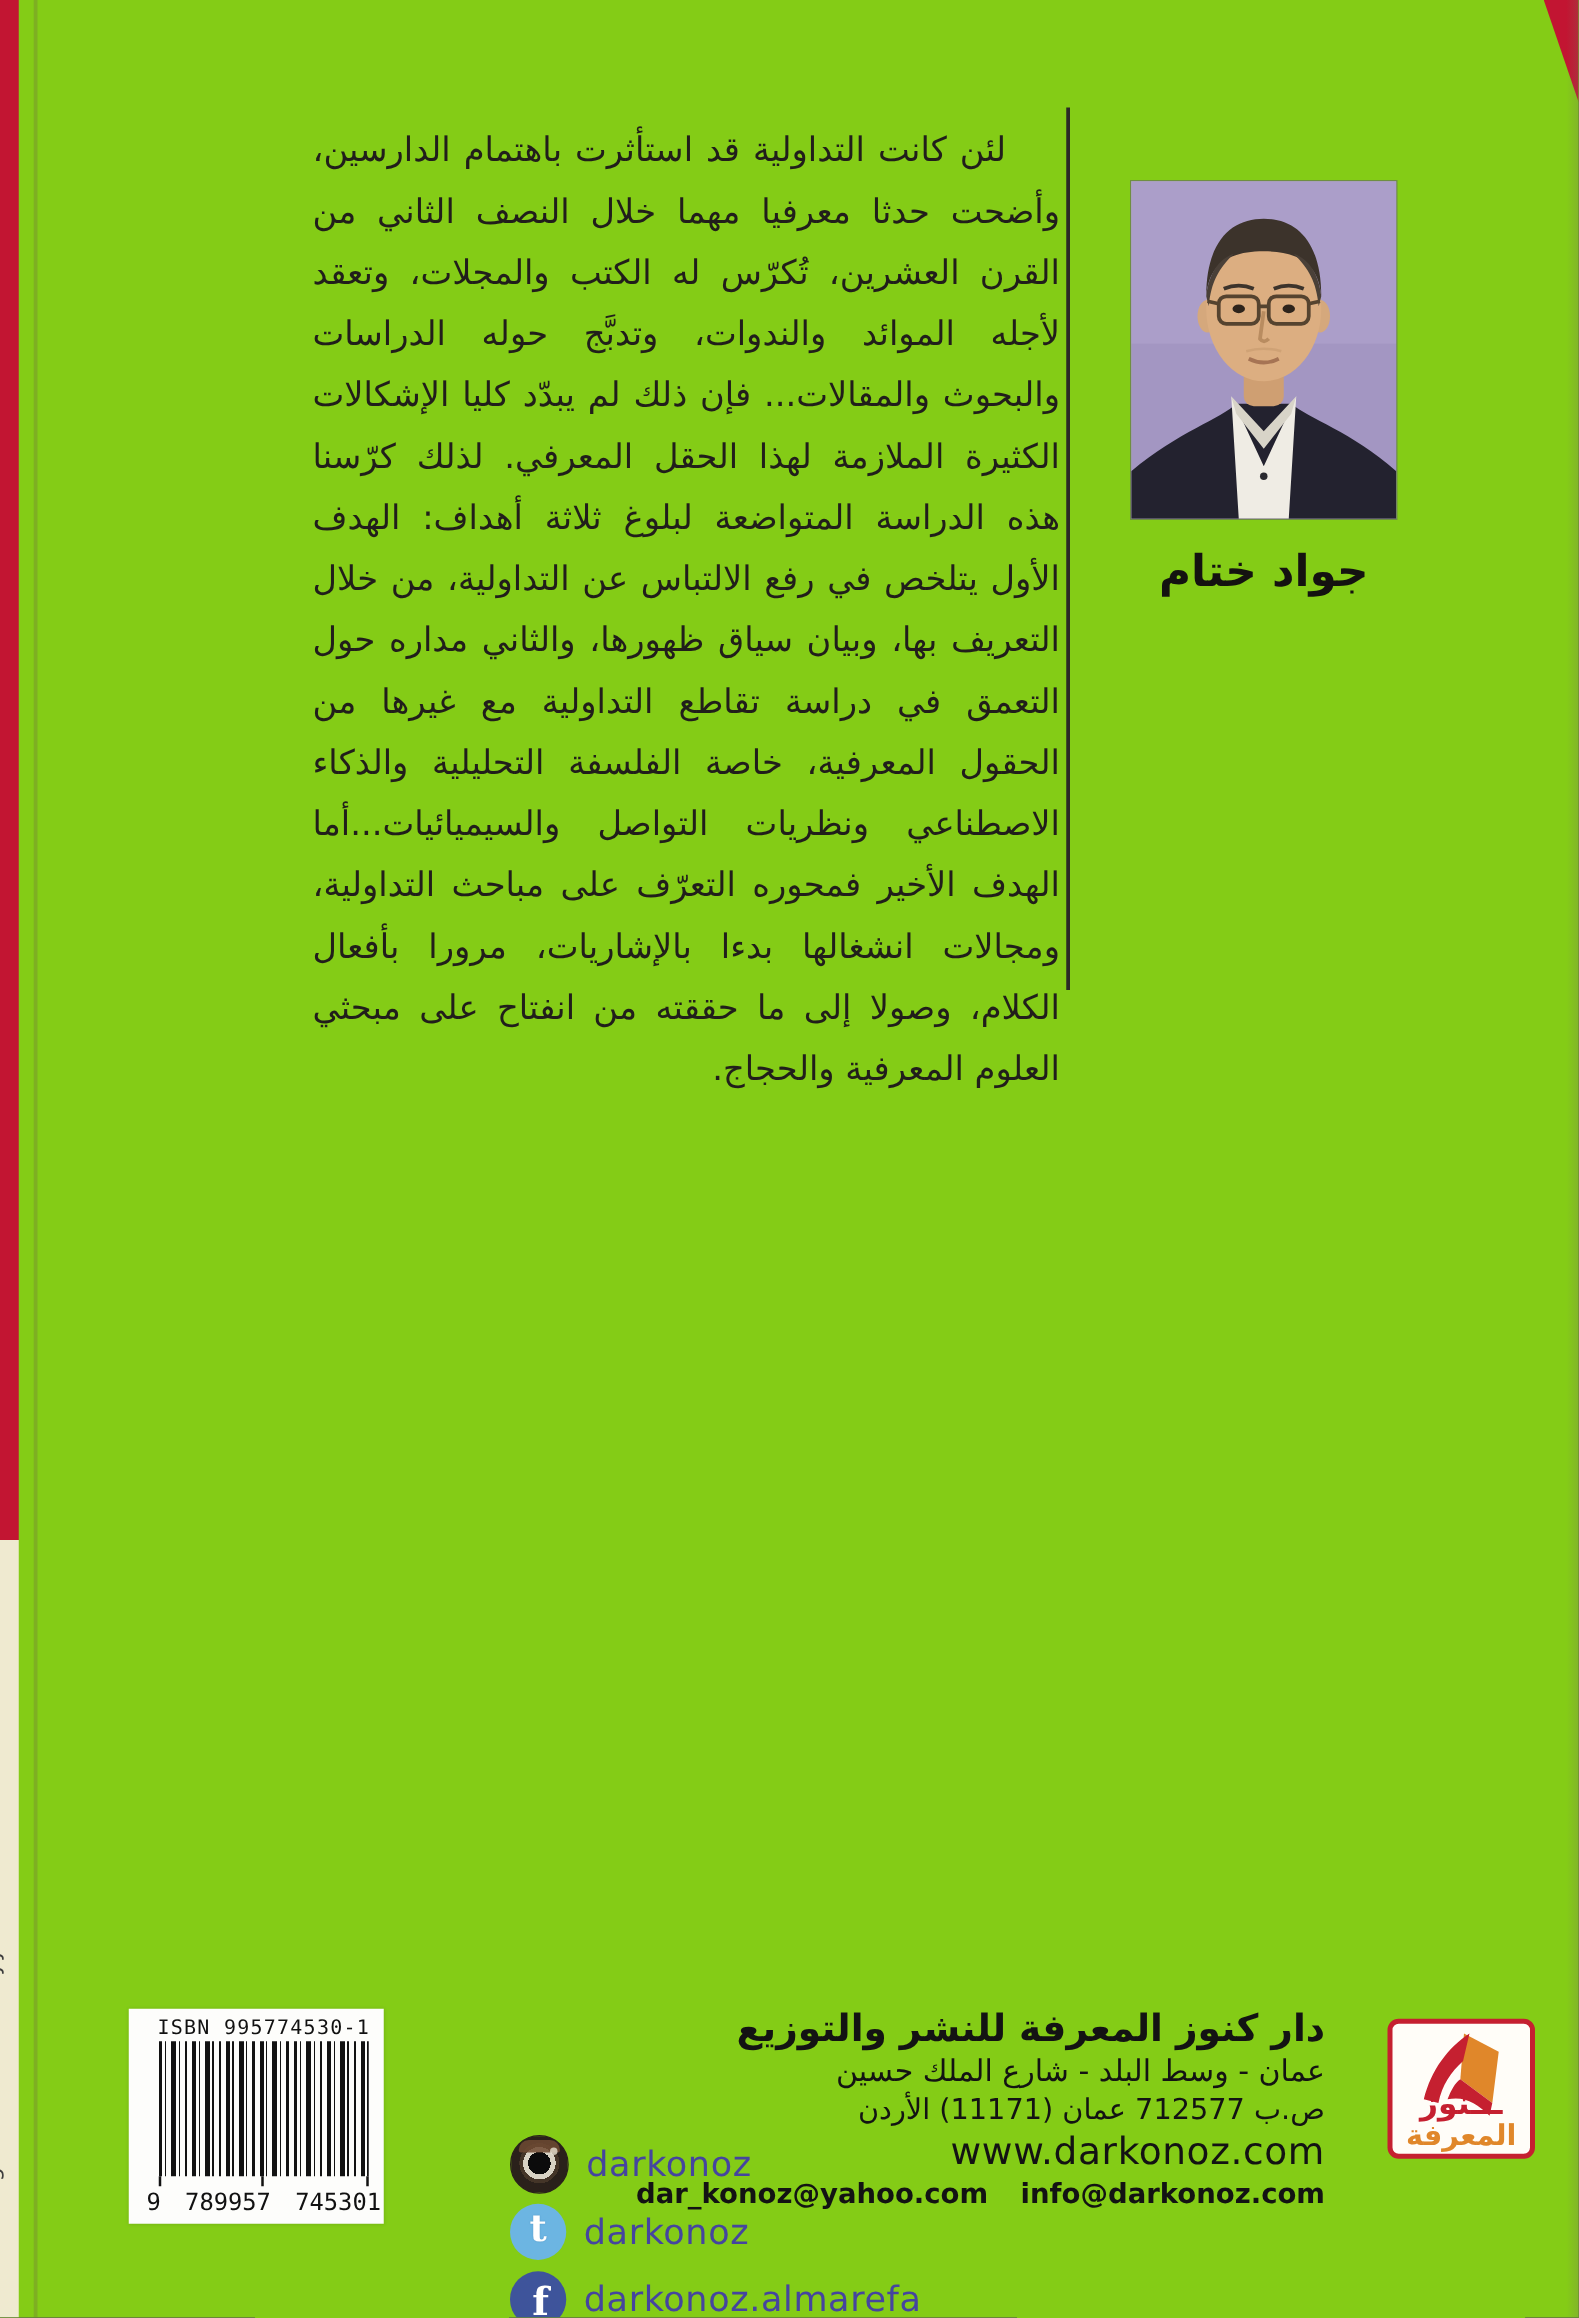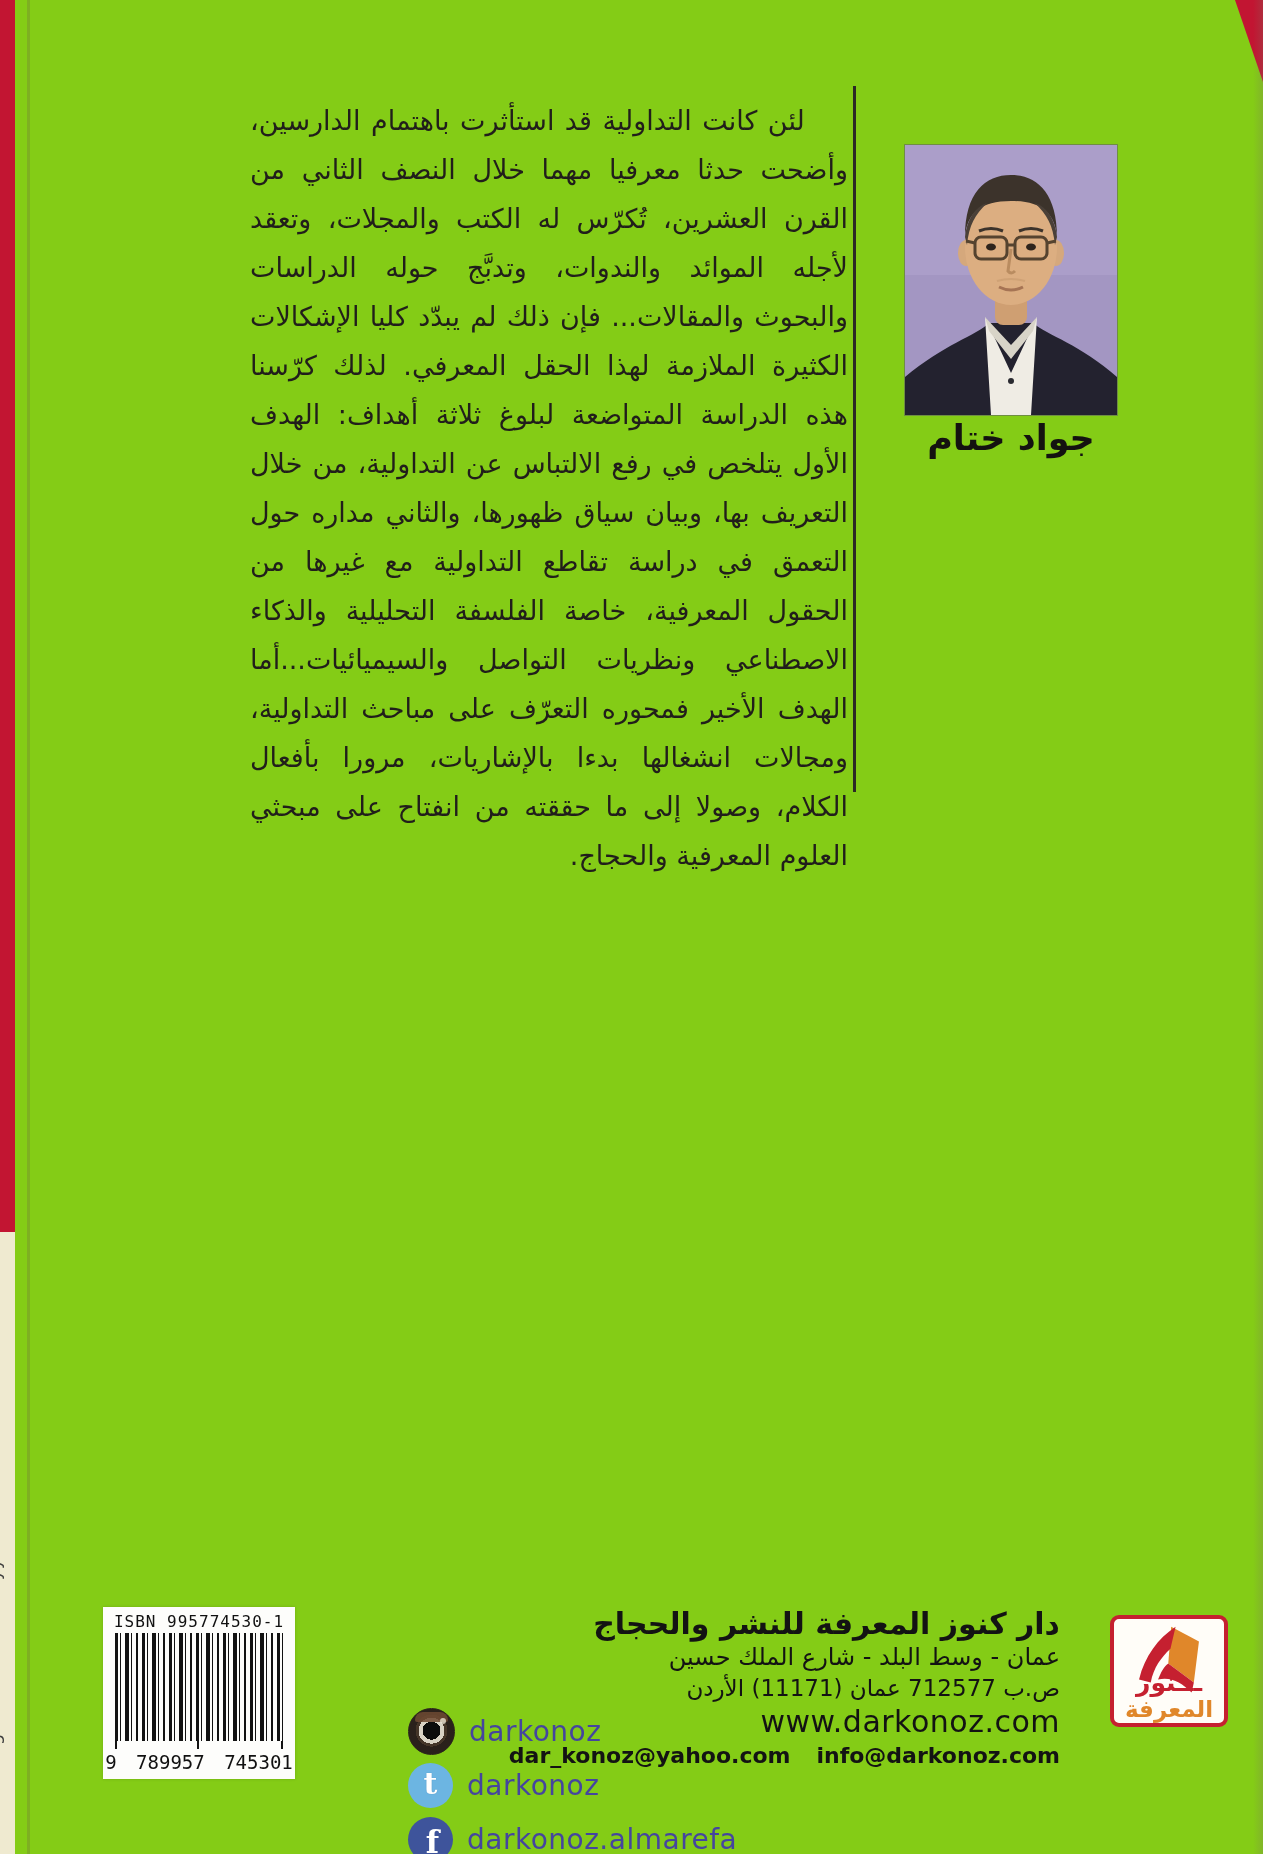--- a/index.html
+++ b/index.html
@@ -30,30 +30,30 @@
   .divider{position:absolute;left:853px;top:86px;width:3px;height:706px;background:#2b2926;}
 
   
   .photo{
     position:absolute;left:905px;top:145px;width:212px;height:270px;
     background:linear-gradient(160deg,#b0a2cc,#9484b4);
     box-shadow:0 0 0 1px rgba(90,80,110,.5);
   }
   .photo svg{display:block;}
   .author-name{
-    position:absolute;left:885px;top:418px;width:252px;
+    position:absolute;left:885px;top:438px;width:252px;
     text-align:center;font-size:35px;font-weight:bold;color:#141210;
     direction:rtl;letter-spacing:1px;
   }
 
   
   .barcode{
     position:absolute;left:103px;top:1607px;width:192px;height:172px;
     background:#fdfdfb;box-shadow:0 0 3px rgba(0,0,0,.15);
-    display:flex;flex-direction:column;align-items:center;
+    display:flex;flex-direction:column;align-items:center;padding-left:12px;
   }
   .isbn-top{font-family:"DejaVu Sans Mono",monospace;font-size:16px;color:#111;margin-top:5px;letter-spacing:1px;white-space:nowrap;}
   .bars{
     width:168px;height:108px;margin-top:2px;position:relative;
     background:
       repeating-linear-gradient(90deg,
         #121212 0 3px, #fdfdfb 3px 5px,
         #121212 5px 6px, #fdfdfb 6px 10px,
         #121212 10px 14px, #fdfdfb 14px 16px,
         #121212 16px 17px, #fdfdfb 17px 21px,
@@ -185,21 +185,21 @@
     </div>
     <div class="social-row">
       <span class="social-icon icon-facebook">
           <span class="facebook-f">f</span>
         </span>
       <span class="social-label">darkonoz.almarefa</span>
     </div>
   </div>
 
   <div class="publisher">
-    <div class="pub-name">دار كنوز المعرفة للنشر والحجاج</div>
+    <div class="pub-name">دار كنوز المعرفة للنشر والتوزيع</div>
     <div class="pub-addr1">عمان - وسط البلد - شارع الملك حسين</div>
     <div class="pub-addr2">ص.ب 712577 عمان (11171) الأردن</div>
     <div class="pub-www">www.darkonoz.com</div>
     <div class="pub-emails">
       <span>dar_konoz@yahoo.com</span>
       <span>info@darkonoz.com</span>
     </div>
   </div>
 
   <div class="logo">

